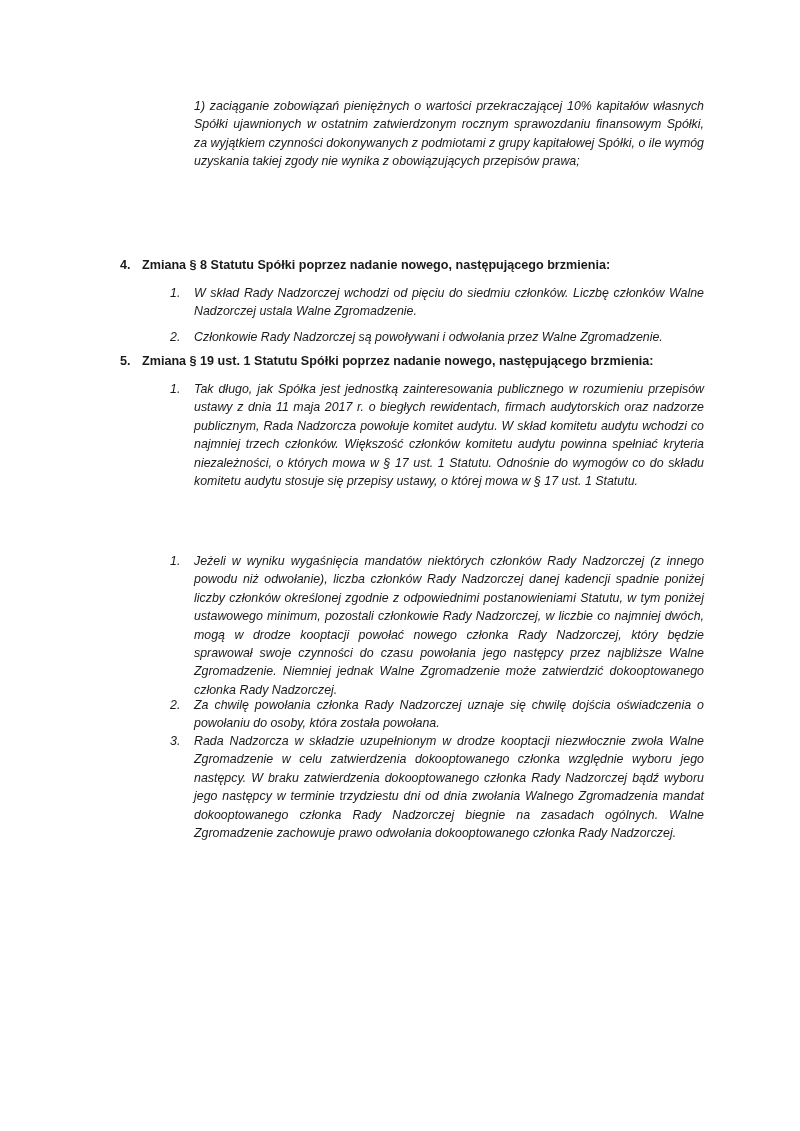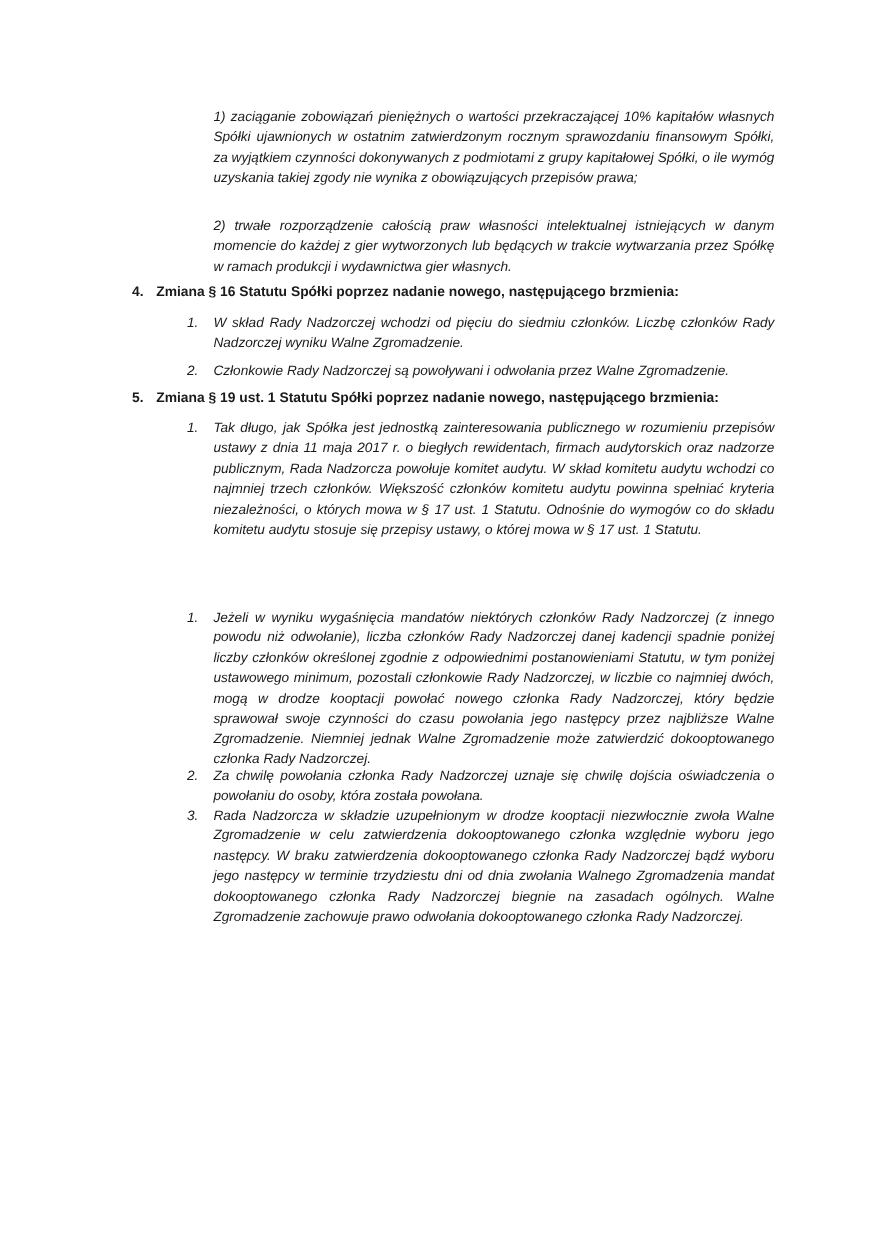--- a/index.html
+++ b/index.html
@@ -26,28 +26,27 @@
     font-family: "Liberation Sans", sans-serif; font-style: italic; font-size: 12.4px;
     line-height: 18.4px; text-align: justify;
   }
 </style>
 </head>
 <body>
 
 <div class="page">
 
   <p class="p" style="top:97px;">1) zaciąganie zobowiązań pieniężnych o wartości przekraczającej 10% kapitałów własnych Spółki ujawnionych w ostatnim zatwierdzonym rocznym sprawozdaniu finansowym Spółki, za wyjątkiem czynności dokonywanych z podmiotami z grupy kapitałowej Spółki, o ile wymóg uzyskania takiej zgody nie wynika z obowiązujących przepisów prawa;</p>
-  <p class="p" style="top:196px;">2) trwałe rozporządzenie całością praw własności intelektualnej istniejących w danym momencie do każdej z gier wytworzonych lub będących w trakcie wytwarzania przez Spółkę w ramach produkcji i wydawnictwa gier własnych.</p>
 
   <div class="heading" style="top:256px;">
-    <span class="num">4.</span><span>Zmiana § 16 Statutu Spółki poprzez nadanie nowego, następującego brzmienia:</span>
+    <span class="num">4.</span><span>Zmiana § 8 Statutu Spółki poprzez nadanie nowego, następującego brzmienia:</span>
   </div>
   <div class="li" style="top:284px;">
     <span class="n">1.</span>
-    <div class="t">W skład Rady Nadzorczej wchodzi od pięciu do siedmiu członków. Liczbę członków Rady Nadzorczej wyniku Walne Zgromadzenie.</div>
+    <div class="t">W skład Rady Nadzorczej wchodzi od pięciu do siedmiu członków. Liczbę członków Walne Nadzorczej ustala Walne Zgromadzenie.</div>
   </div>
   <div class="li" style="top:328px;">
     <span class="n">2.</span>
     <div class="t">Członkowie Rady Nadzorczej są powoływani i odwołania przez Walne Zgromadzenie.</div>
   </div>
 
   <div class="heading" style="top:352px;">
     <span class="num">5.</span><span>Zmiana § 19 ust. 1 Statutu Spółki poprzez nadanie nowego, następującego brzmienia:</span>
   </div>
   <div class="li" style="top:380px;">

